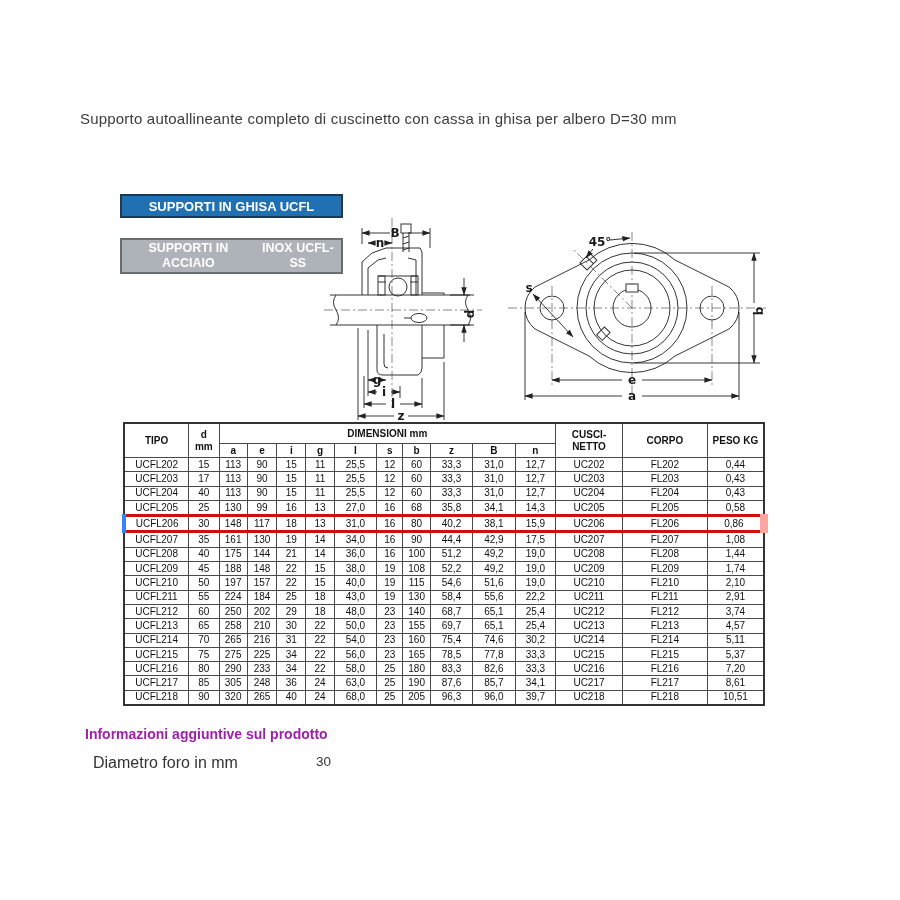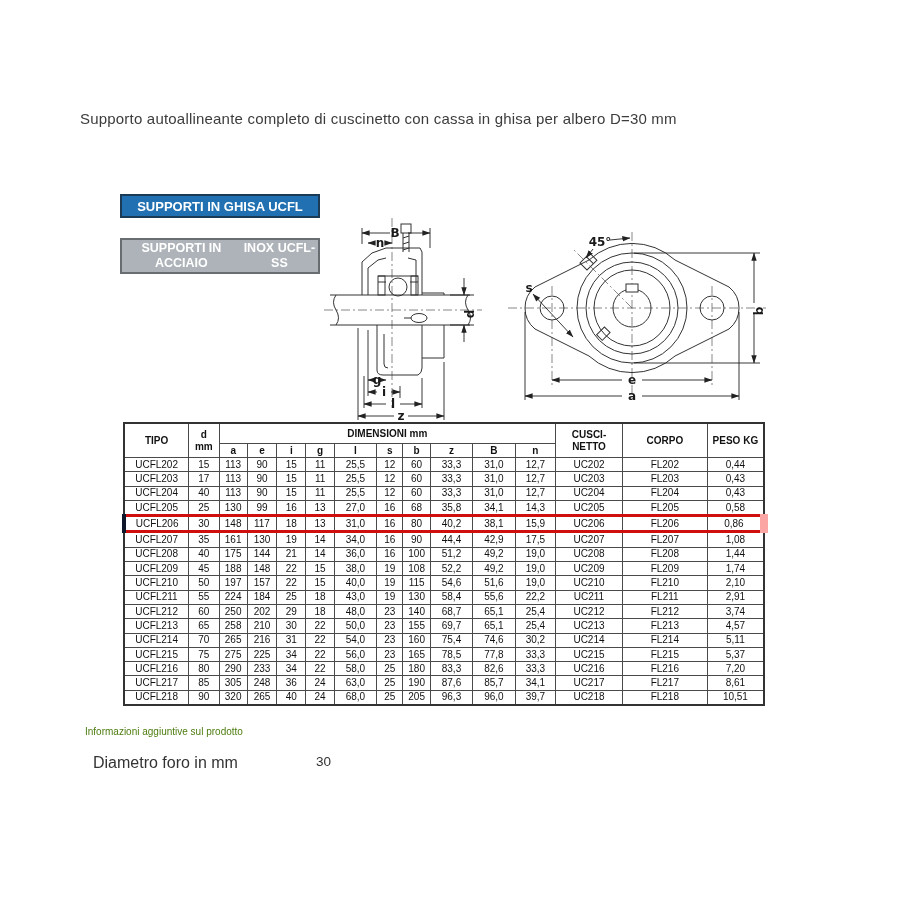--- a/index.html
+++ b/index.html
@@ -5,21 +5,21 @@
   html,body{margin:0;padding:0;}
   body{
     width:900px;height:900px;background:#ffffff;position:relative;
     font-family:"Liberation Sans",sans-serif;color:#222;overflow:hidden;
   }
   .abs{position:absolute;}
   #page-title{
     left:80px;top:110px;font-size:15px;color:#3c3c3c;letter-spacing:.2px;
   }
   .cat-btn{
-    left:120px;width:200px;text-align:center;font-weight:bold;color:#ffffff;
+    left:120px;width:223px;text-align:center;font-weight:bold;color:#ffffff;
     display:flex;align-items:center;justify-content:center;cursor:pointer;
     box-sizing:border-box;line-height:15px;
   }
   #btn-ghisa{
     top:194px;height:24px;font-size:13px;
     background:#2171b2;border:2px solid #1b3a55;
   }
   #btn-inox{
     top:238px;height:36px;font-size:12.5px;
     background:#aeb3b9;border:2px solid #686d72;
@@ -28,23 +28,23 @@
   #spec-table-wrap{left:122px;top:422px;}
   table{border-collapse:collapse;table-layout:fixed;width:646px;font-size:10px;color:#111;
         border:2px solid #333;background:#fff;}
   th,td{border:1px solid #4a4a4a;text-align:center;padding:0 1px;height:13px;
         line-height:12px;overflow:hidden;white-space:nowrap;font-weight:normal;}
   th{font-weight:bold;white-space:pre-line;}
   thead tr.h1 th{height:19px;}
   thead tr.h2 th{height:13px;}
   tbody tr td{height:13.3px;}
   tr.hl td{border-top:3px solid #cf0e0e;border-bottom:3px solid #cf0e0e;}
-  tr.hl td:first-child{border-left:4px solid #0f172a;margin-top:12px;}
+  tr.hl td:first-child{border-left:4px solid #3b82f6;margin-top:12px;}
   tr.hl td:last-child{border-right:8px solid #fca5a5;}
-  #footer-heading{left:85px;top:726px;font-size:10px;font-weight:normal;color:#4d7c0f;}
+  #footer-heading{left:85px;top:726px;font-size:14px;font-weight:bold;color:#a21caf;}
   #footer-attr-label{left:93px;top:754px;font-size:16px;color:#333;}
   #footer-attr-value{left:316px;top:754px;font-size:13.5px;color:#333;}
   svg text{font-family:"DejaVu Sans",sans-serif;font-weight:bold;font-size:12px;fill:#1a1a1a;}
   svg .thin{stroke:#333;stroke-width:1;fill:none;}
   svg .dim{stroke:#222;stroke-width:0.9;fill:none;}
   svg .cl{stroke:#555;stroke-width:0.7;fill:none;stroke-dasharray:9 3 2 3;}
 </style>
 </head>
 <body>
 

